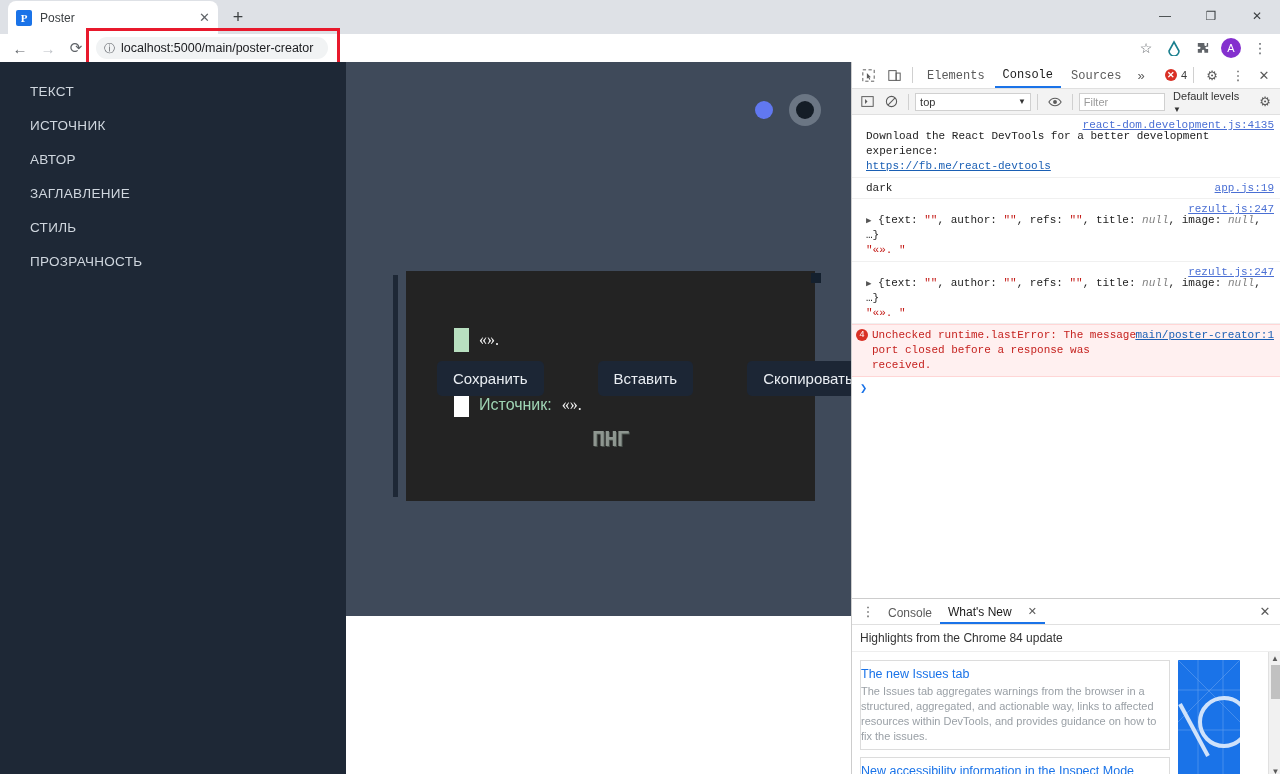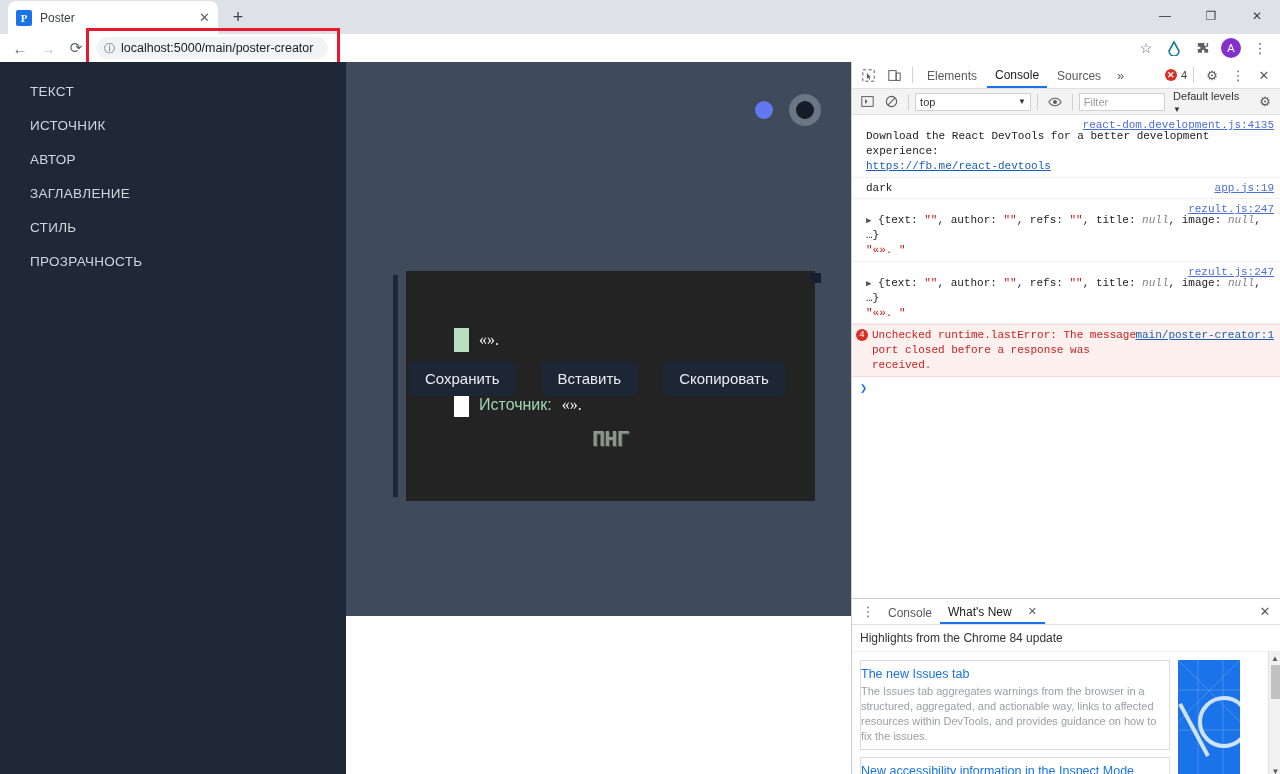--- a/index.html
+++ b/index.html
@@ -112,37 +112,37 @@
   .p-src-label { color: #9fd4b4; font-size: 16px; }
   .p-png {
     position: absolute; left: 186px; top: 157px; color: #8e9690;
     font-size: 22px; font-weight: bold; font-family: "Liberation Mono", monospace;
     letter-spacing: -1px; text-shadow: 1px 1px 0 #4a524d;
   }
 
   .btnrow { position: absolute; left: 63px; top: 299px; display: flex; gap: 26px; }
   .abtn {
     background: #1c2635; color: #eaeef3; border: none; border-radius: 5px;
-    font-size: 15px; padding: 9px 16px; font-family: "Liberation Sans", sans-serif;
+    font-size: 15px; padding: 9px 16px; font-family: "Liberation Sans", sans-serif; margin-left: 28px;
   }
 
   
   .devtools {
     position: absolute; left: 851px; top: 62px; width: 429px; height: 712px;
     background: #fff; border-left: 1px solid #cdcdcd;
     font-family: "Liberation Sans", sans-serif;
   }
   .dt-topbar {
     height: 27px; display: flex; align-items: center;
     border-bottom: 1px solid #e0e0e0; padding: 0 4px; gap: 2px;
   }
   .dt-ic { width: 24px; height: 24px; display: flex; align-items: center;
     justify-content: center; color: #5a5a5a; font-size: 13px; }
   .dt-sep { width: 1px; height: 16px; background: #d0d0d0; margin: 0 4px; }
-  .dt-tab { font-size: 12px; color: #5a5a5a; padding: 5px 8px 4px; }
+  .dt-tab { font-size: 12px; color: #5a5a5a; padding: 5px 8px 4px; font-family: Liberation Mono, monospace; }
   .dt-tab.active { color: #1a1a1a; border-bottom: 2px solid #1a73e8; }
   .dt-more { font-size: 13px; color: #5a5a5a; padding: 0 6px; }
   .dt-spacer { flex: 1; }
   .errbadge { display: flex; align-items: center; gap: 4px; font-size: 11px;
     color: #3c3c3c; }
   .errdot { width: 12px; height: 12px; border-radius: 50%; background: #d93025;
     color: #fff; font-size: 9px; display: flex; align-items: center;
     justify-content: center; font-weight: bold; }
 
   .dt-filterbar {

